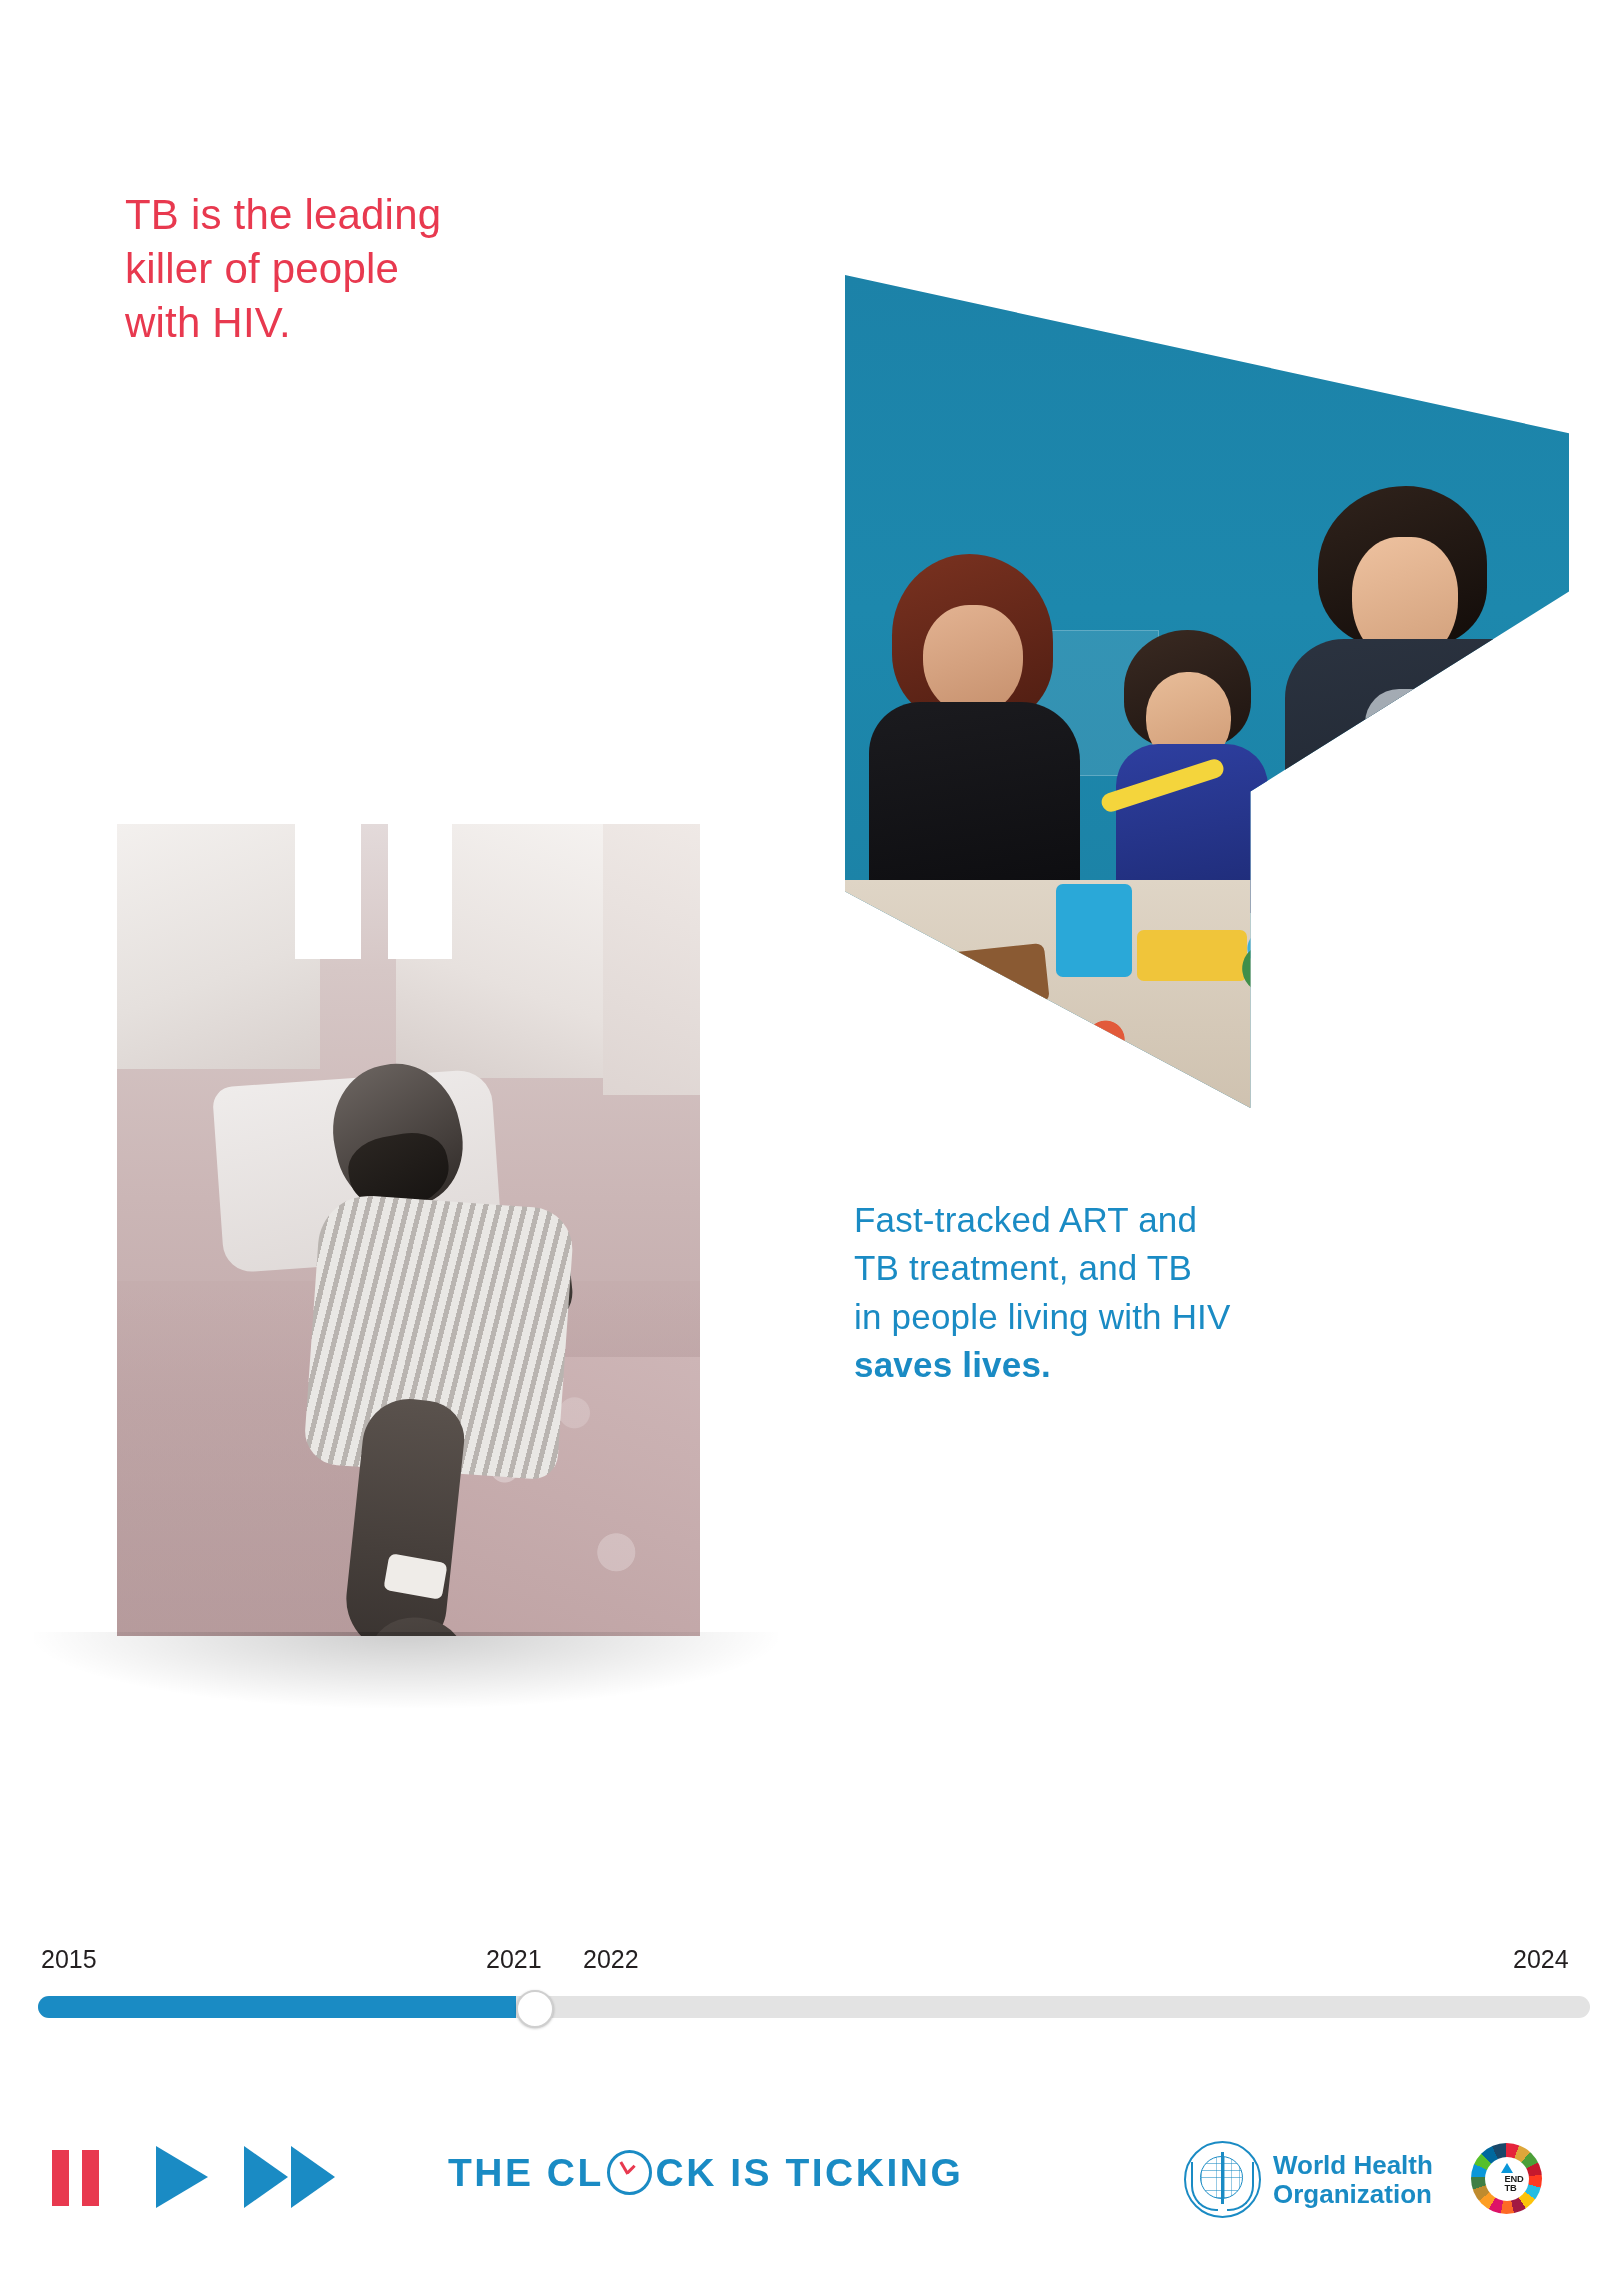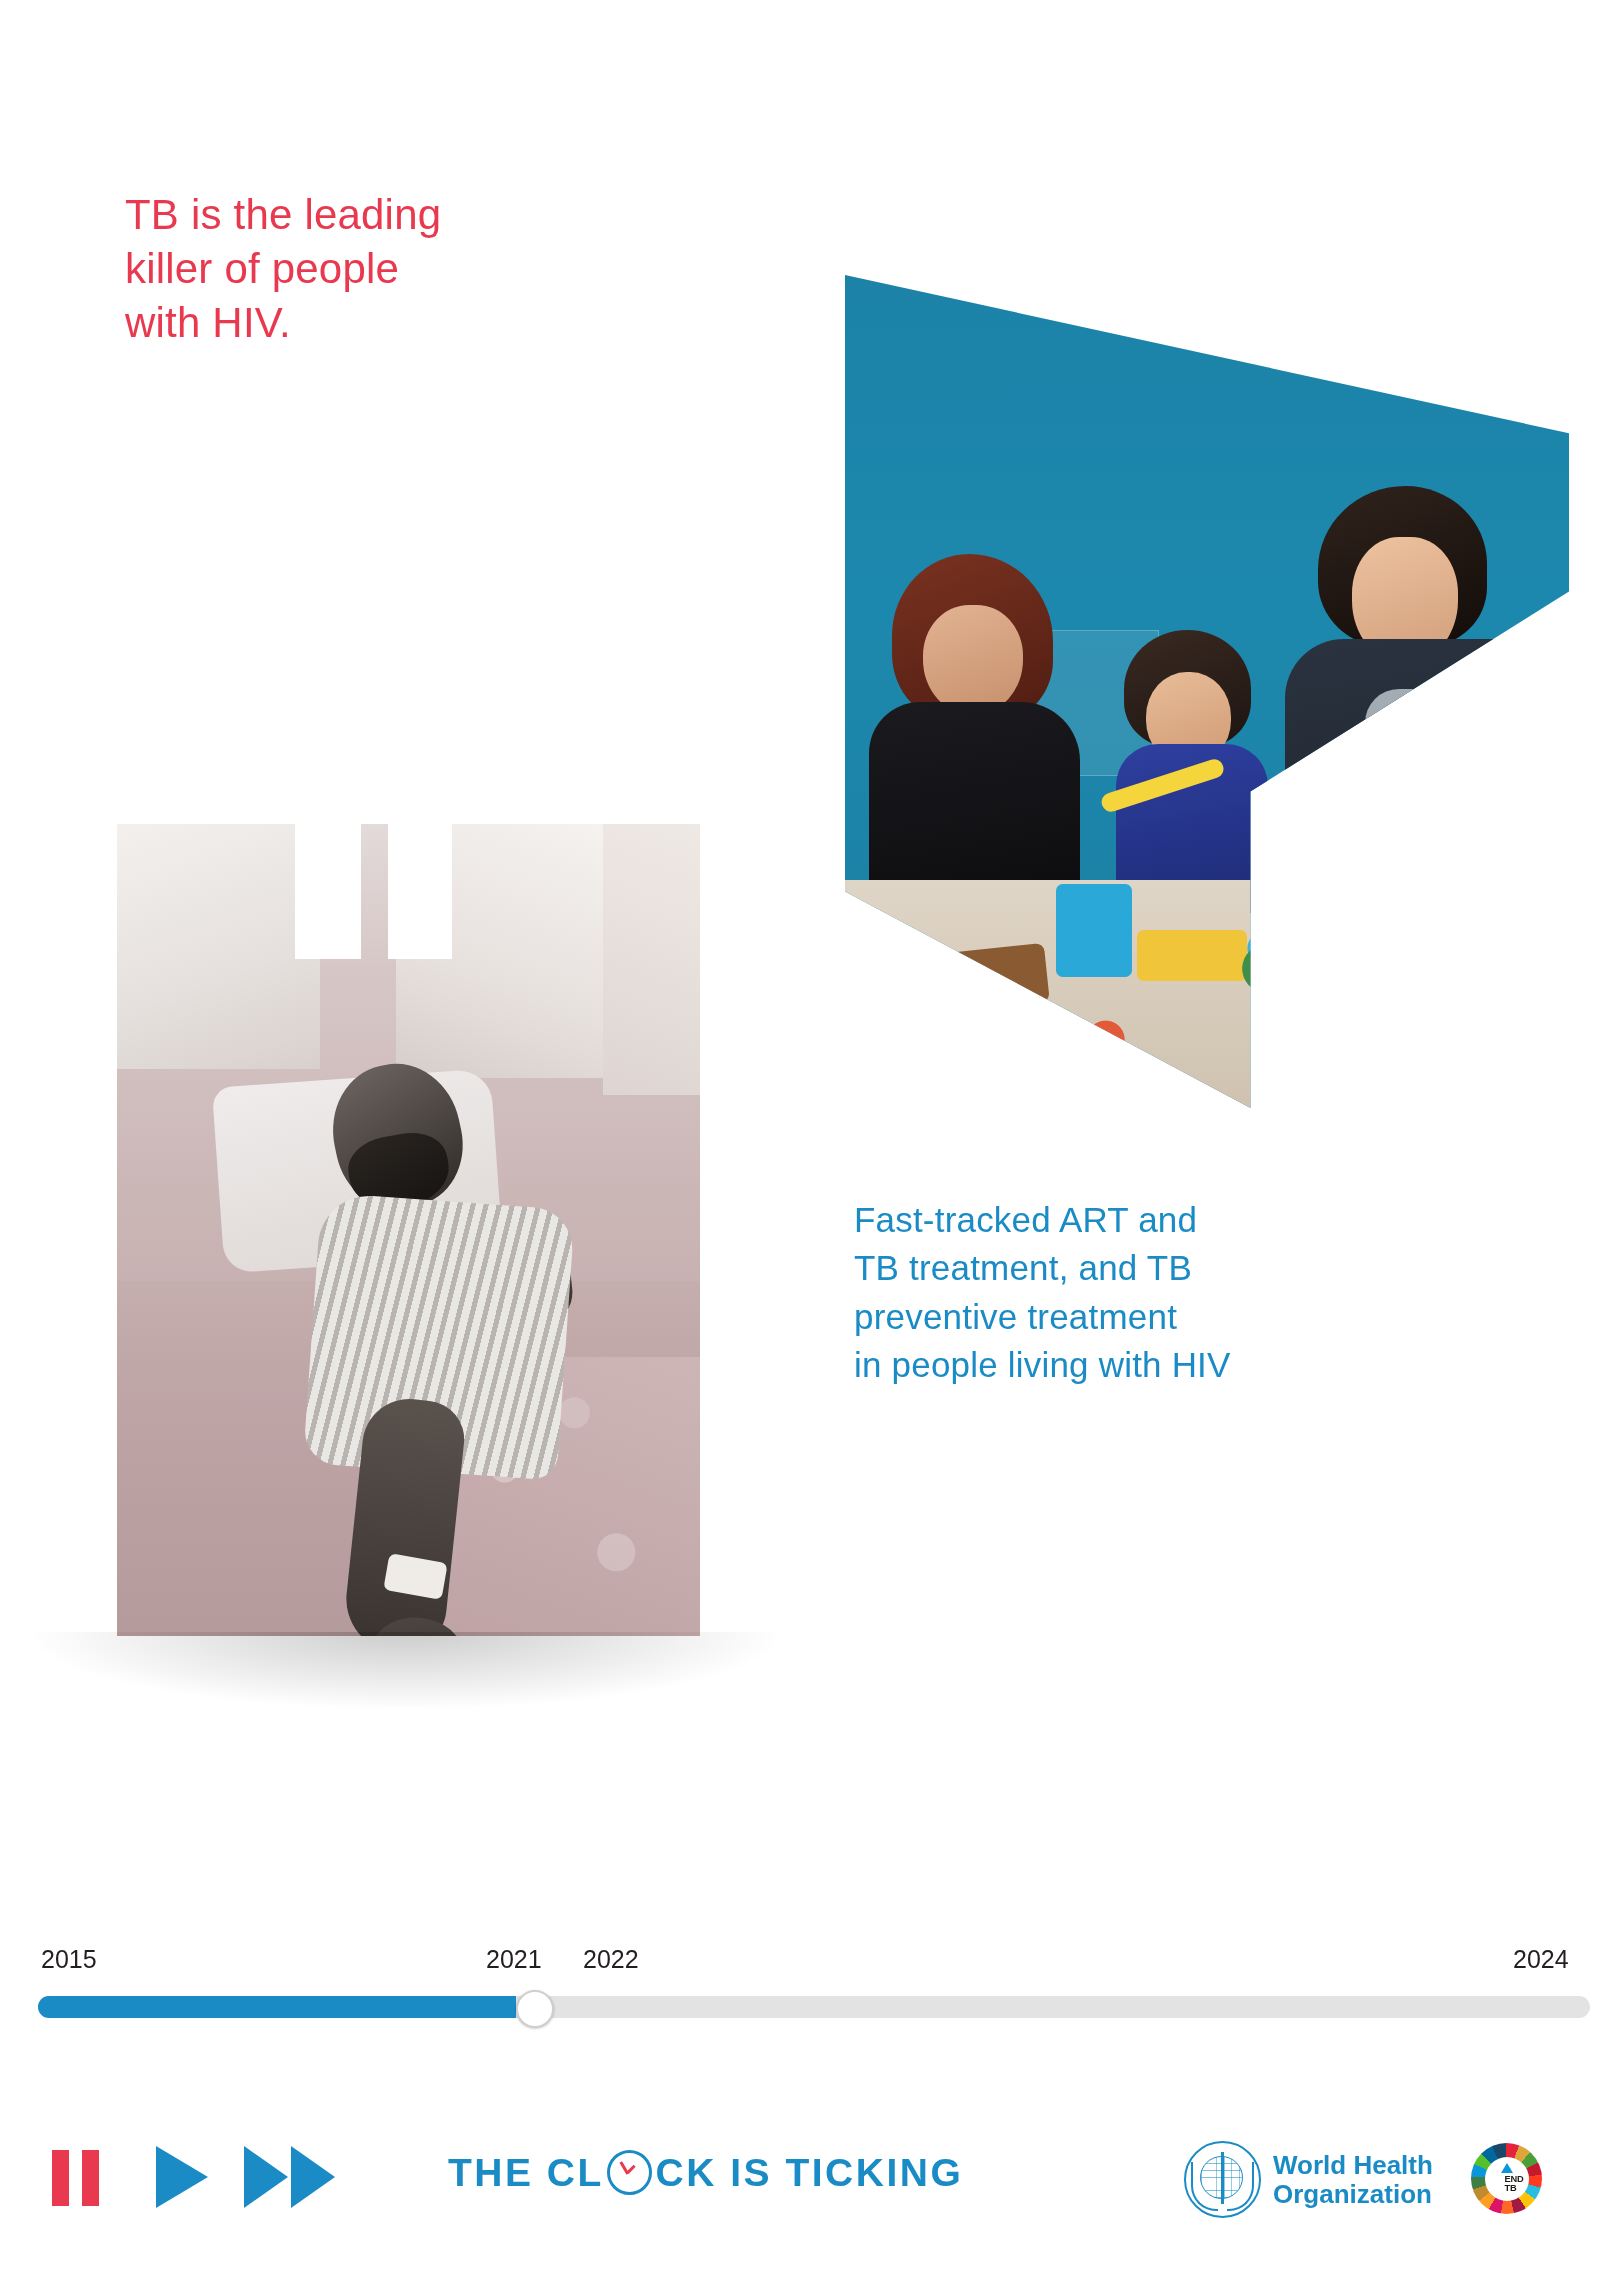--- a/index.html
+++ b/index.html
@@ -572,22 +572,22 @@
     <div class="rp-toy-b"></div>
     <div class="rp-toy-c"></div>
     <div class="rp-toy-d"></div>
     <div class="rp-marker"></div>
   </div>
 </div>
 
 <div class="body-copy">
   <div>Fast-tracked ART and</div>
   <div>TB treatment, and TB</div>
-  <div>preventive treatment</div>
   <div>in people living with HIV</div>
+  <div class="bold">saves lives.</div>
 </div>
 
 <div class="timeline">
   <div class="tl-labels">
     <span class="tl-label start">2015</span>
     <span class="tl-label mid1">2021</span>
     <span class="tl-label mid2">2022</span>
     <span class="tl-label end">2024</span>
   </div>
   <div class="tl-track">

